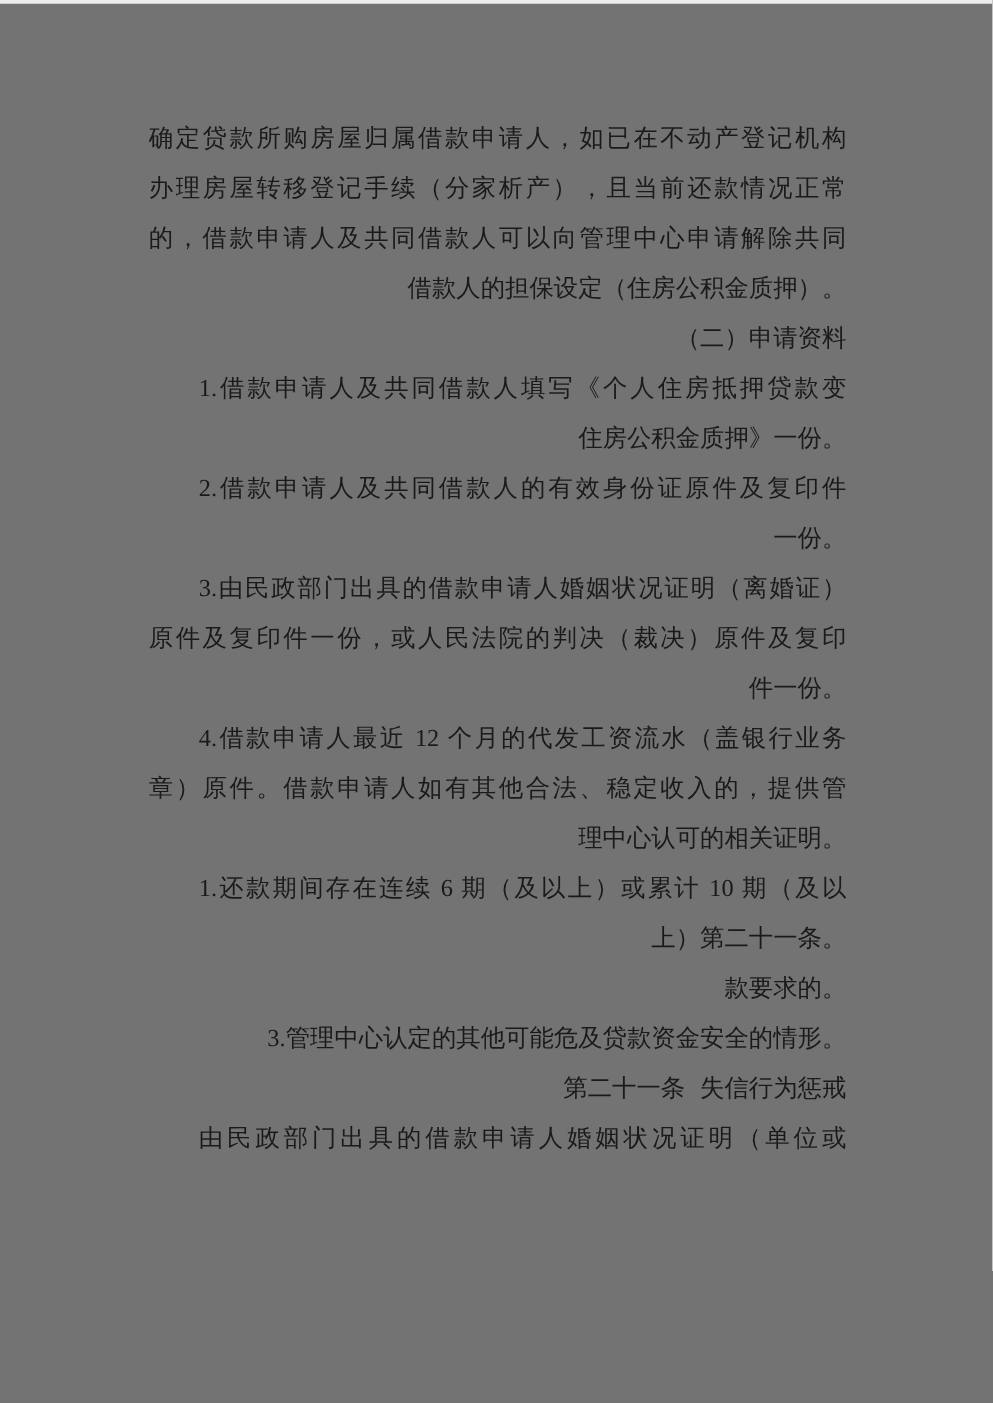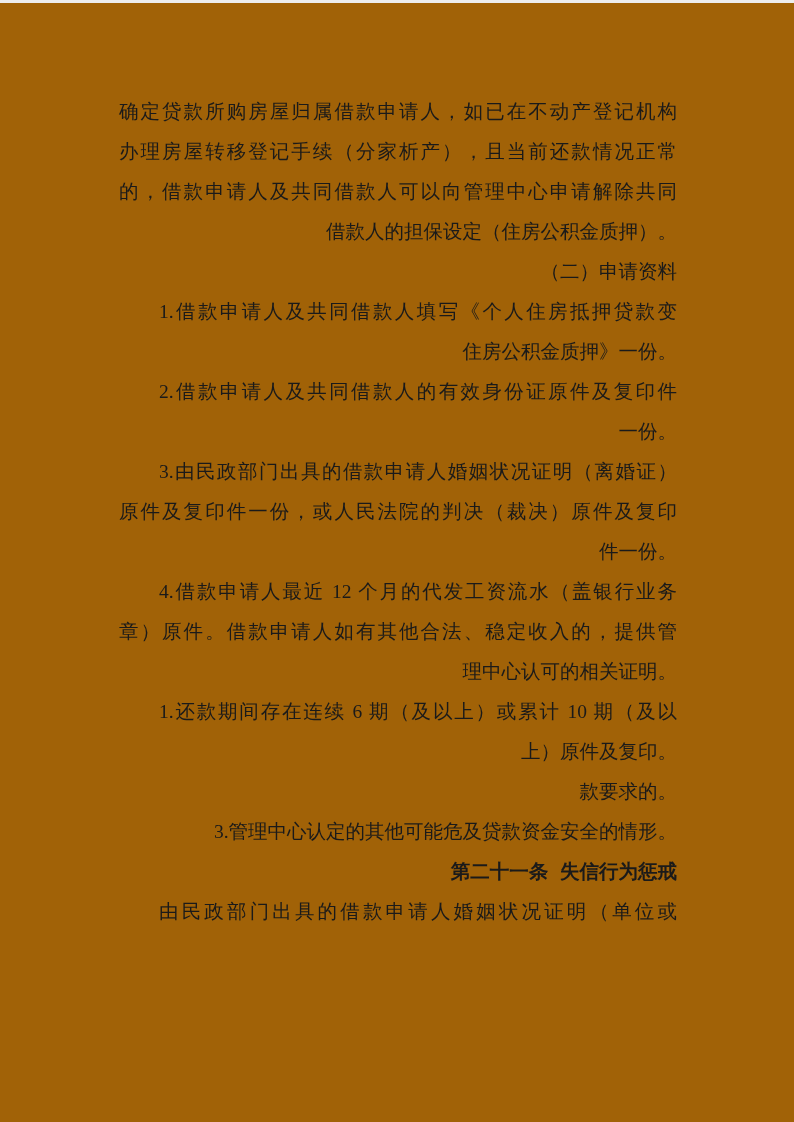--- a/index.html
+++ b/index.html
@@ -4,21 +4,21 @@
 <style>
   html, body {
     margin: 0;
     padding: 0;
     background: #ffffff;
   }
   .page {
     position: relative;
     width: 794px;
     height: 1122px;
-    background: #a16207;
+    background: #737373;
     overflow: hidden;
     font-family: "Liberation Serif", "DejaVu Serif", serif;
     color: #1a1a1a;
   }
   .page-top-edge {
     position: absolute;
     top: 0; left: 0;
     width: 100%; height: 3px;
     background: #ededed;
   }
@@ -36,21 +36,21 @@
     white-space: normal;
     word-break: normal;
   }
   .line.full {
     text-align: justify;
     text-align-last: justify;
   }
   .line.indent { padding-left: 40px; }
   .line.indent-paren { padding-left: 26px; }
   .line.heading {
-    font-weight: bold;
+    font-weight: normal;
     word-spacing: 7px;
   }
 </style>
 </head>
 <body>
 
 <div class="page">
   <div class="page-top-edge"></div>
 
   <main class="doc-body">
@@ -84,21 +84,21 @@
 
     <section class="para">
       <div class="line indent full">4.借款申请人最近 12 个月的代发工资流水（盖银行业务</div>
       <div class="line full">章）原件。借款申请人如有其他合法、稳定收入的，提供管</div>
       <div class="line">理中心认可的相关证明。</div>
     </section>
 
 
     <section class="para">
       <div class="line indent full">1.还款期间存在连续 6 期（及以上）或累计 10 期（及以</div>
-      <div class="line">上）原件及复印。</div>
+      <div class="line">上）第二十一条。</div>
     </section>
 
     <section class="para">
       <div class="line">款要求的。</div>
     </section>
 
     <section class="para">
       <div class="line indent">3.管理中心认定的其他可能危及贷款资金安全的情形。</div>
     </section>
 

